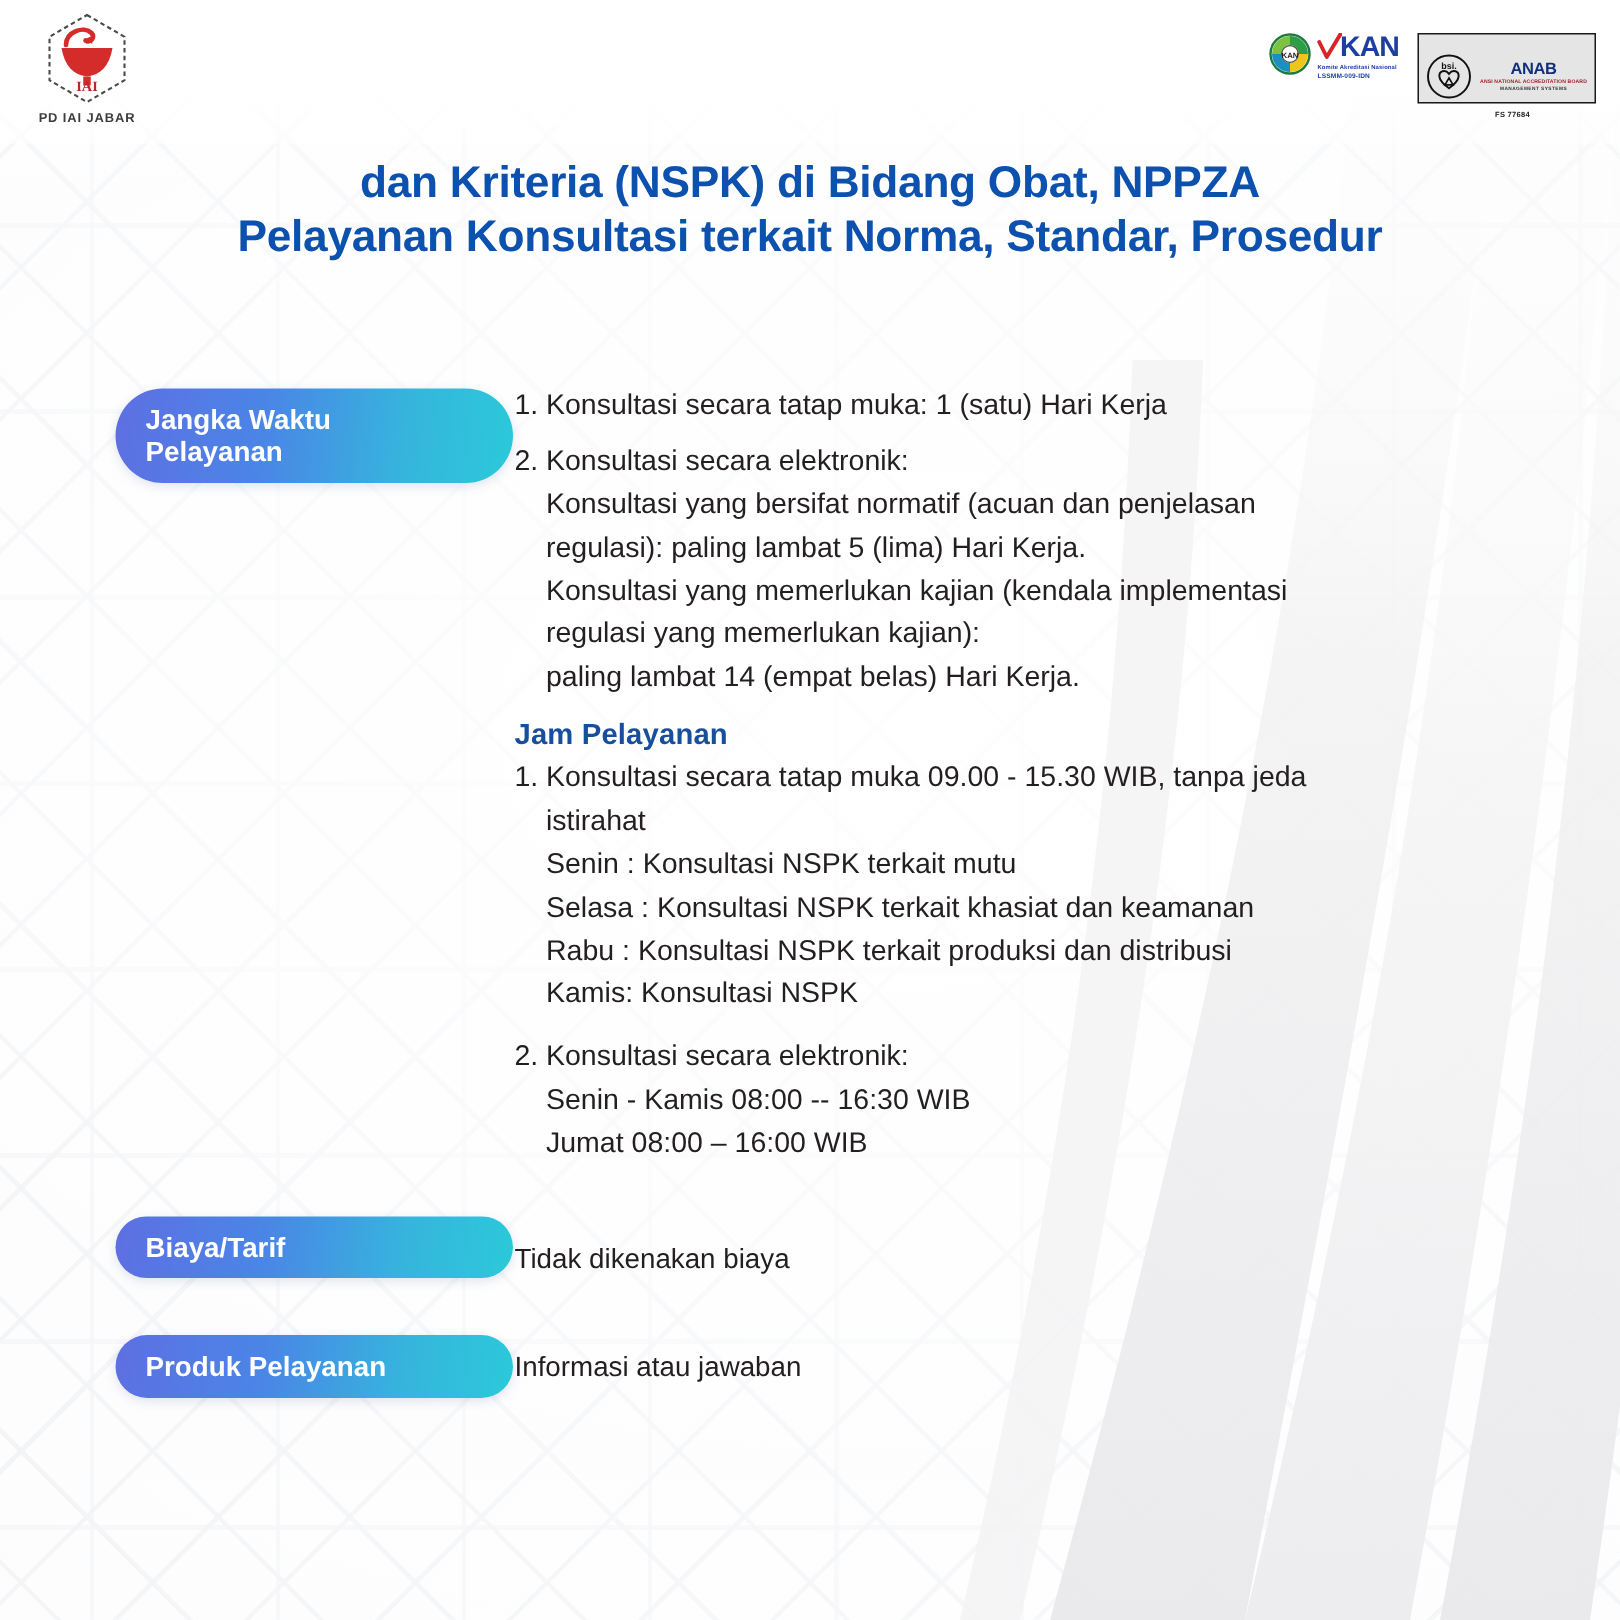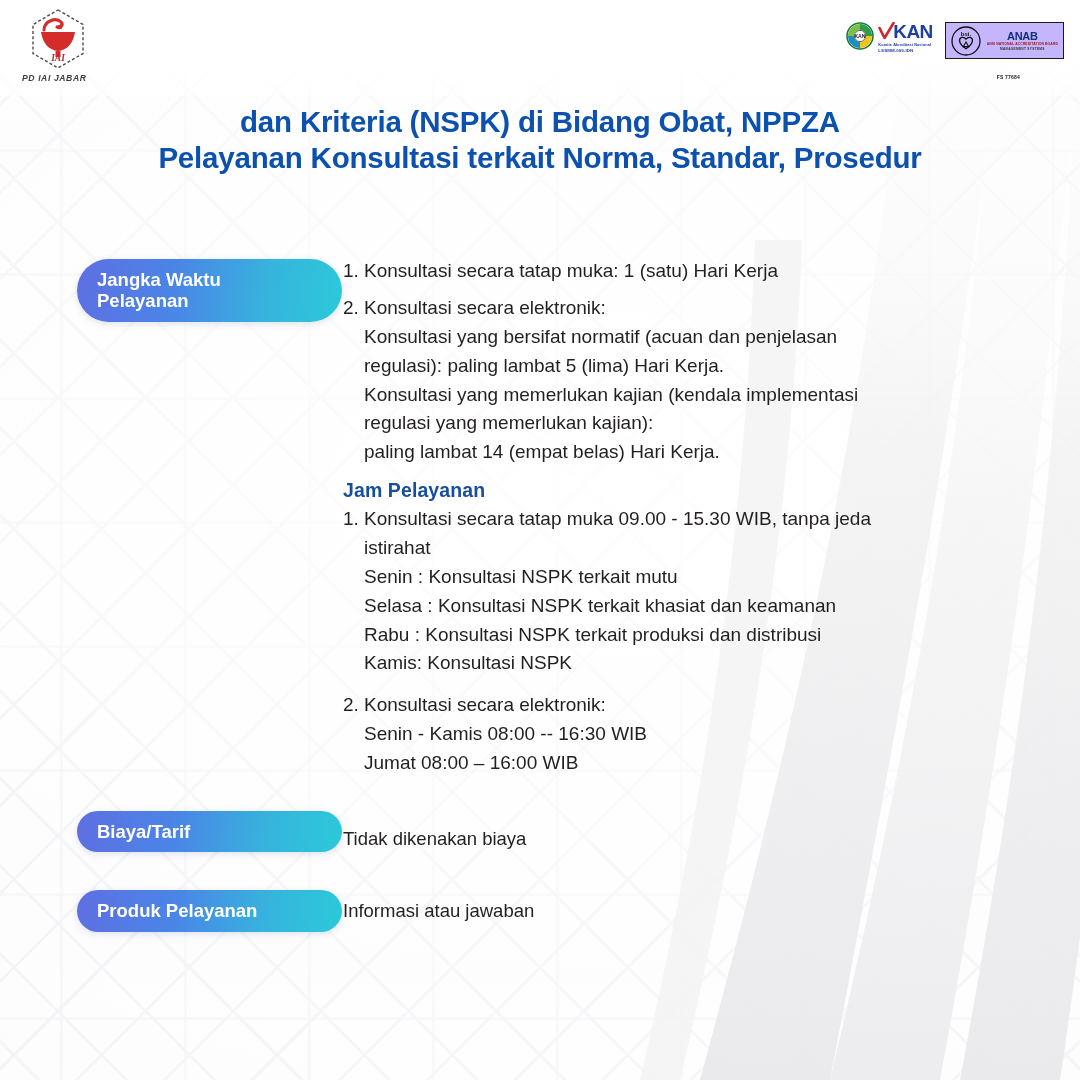--- a/index.html
+++ b/index.html
@@ -48,38 +48,38 @@
     position:absolute;left:0;right:0;top:0;height:96px;
     background:linear-gradient(180deg,#ffffff 0%, #ffffff 62%, rgba(255,255,255,.55) 100%);
   }
   
   .swoosh{position:absolute;right:-60px;top:0;width:560px;height:1080px;}
   .swoosh svg{display:block;}
 
   
   .header{position:absolute;left:0;right:0;top:0;height:96px;z-index:5;}
 
-  .logo-iai{position:absolute;left:22px;top:8px;width:72px;font-style:italic;}
+  .logo-iai{position:absolute;left:22px;top:8px;width:72px;text-align:center;}
   .logo-iai .hexwrap{width:62px;height:62px;margin:0 auto;}
   .logo-iai .cap{
     margin-top:3px;font-size:8.6px;font-weight:700;letter-spacing:.6px;
     color:#3c3c3c;white-space:nowrap;
   }
 
   .cert-group{position:absolute;right:16px;top:22px;display:flex;align-items:flex-start;gap:12px;}
   .cert-kan{display:flex;align-items:flex-start;gap:4px;}
   .kan-seal{width:28px;height:28px;flex:none;}
   .kan-text{display:flex;flex-direction:column;align-items:flex-start;line-height:1;}
   .kan-word{font-size:19px;font-weight:800;color:#1d3fa0;letter-spacing:-.6px;}
   .kan-sub1{font-size:3.9px;font-weight:700;color:#1d3fa0;margin-top:2px;letter-spacing:.1px;}
   .kan-sub2{font-size:4.4px;font-weight:700;color:#1d3fa0;margin-top:2px;letter-spacing:.1px;}
   .kan-check{position:relative;width:17px;height:19px;margin-right:-2px;}
 
   .cert-bsi{
-    border:1.4px solid #1a1a1a;background:#c4b5fd;padding:3px 5px 2px;
+    border:1.4px solid #1a1a1a;background:#e5e5e5;padding:13px 5px 2px;
     display:flex;align-items:center;gap:6px;
   }
   .bsi-mark{width:30px;height:30px;flex:none;}
   .anab-mark{display:flex;flex-direction:column;align-items:center;line-height:1;}
   .anab-word{font-size:11px;font-weight:800;color:#0f2f7a;letter-spacing:-.3px;}
   .anab-sub{font-size:3.4px;font-weight:700;color:#9b1b23;margin-top:1.5px;letter-spacing:.1px;}
   .anab-sub2{font-size:3.2px;font-weight:600;color:#333;margin-top:1px;letter-spacing:.3px;}
   .bsi-code{position:absolute;right:44px;top:52px;font-size:5px;font-weight:700;color:#222;letter-spacing:.2px;}
 
   

